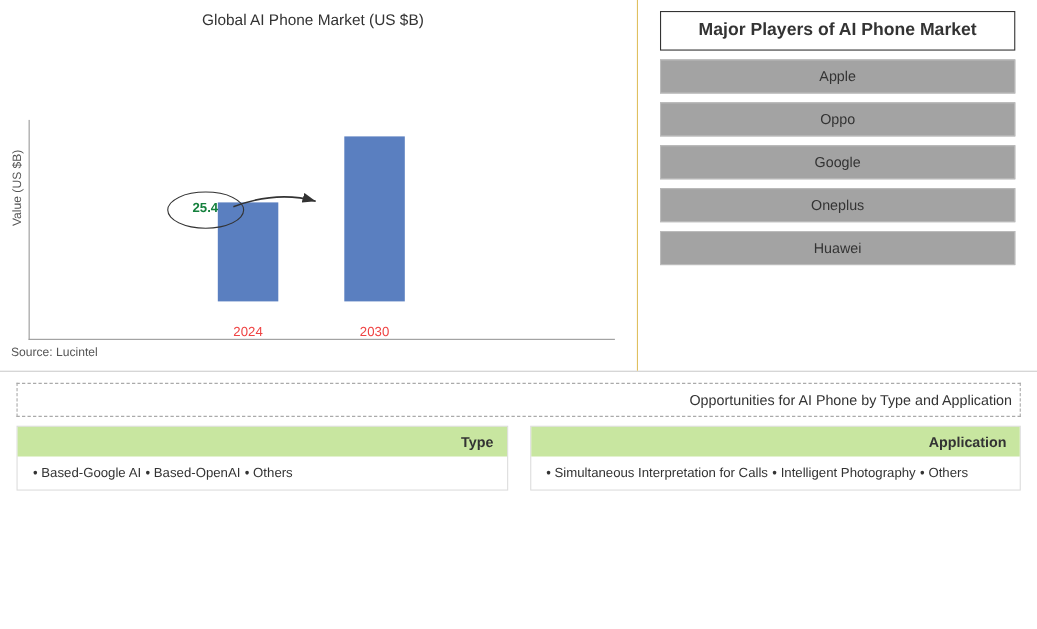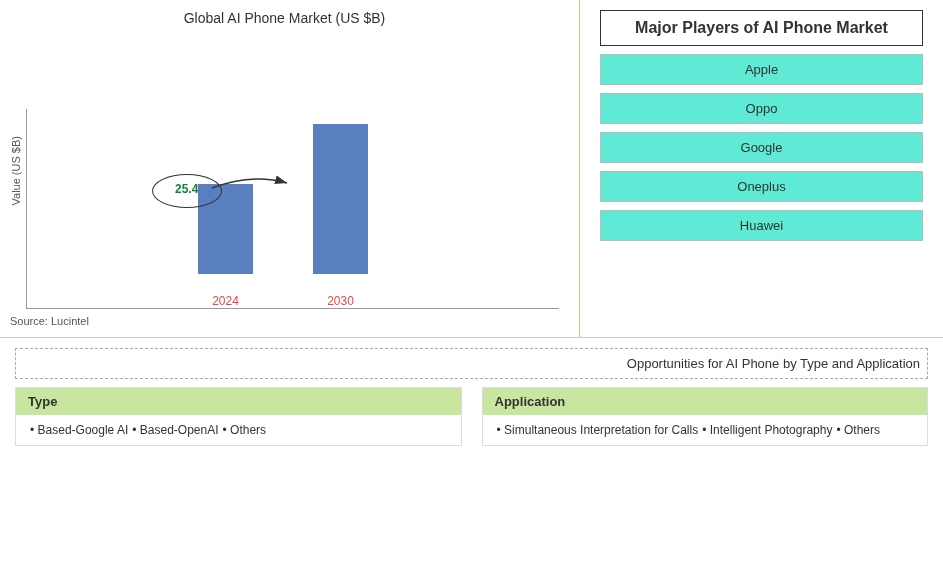--- a/index.html
+++ b/index.html
@@ -134,21 +134,21 @@
       font-size: 16px;
       color: #333;
       background: #fff;
     }
     .player-box {
       border: 1px solid #bbb;
       padding: 7px 12px;
       text-align: center;
       font-size: 13px;
       color: #333;
-      background: #5eead4;
+      background: #a3a3a3;
     }
     
     .bottom-section {
       flex: 1;
       padding: 10px 15px;
       display: flex;
       flex-direction: column;
       gap: 8px;
     }
     .opportunities-title {
@@ -167,21 +167,21 @@
     .type-box, .application-box {
       flex: 1;
       border: 1px solid #ddd;
       display: flex;
       flex-direction: column;
     }
     .type-header, .application-header {
       padding: 6px 12px;
       font-size: 13px;
       font-weight: bold;
-      text-align: left;
+      text-align: right;
       color: #333;
     }
     .type-header {
       background: #c8e6a0;
     }
     .application-header {
       background: #c8e6a0;
     }
     .type-items, .application-items {
       padding: 8px 14px;

